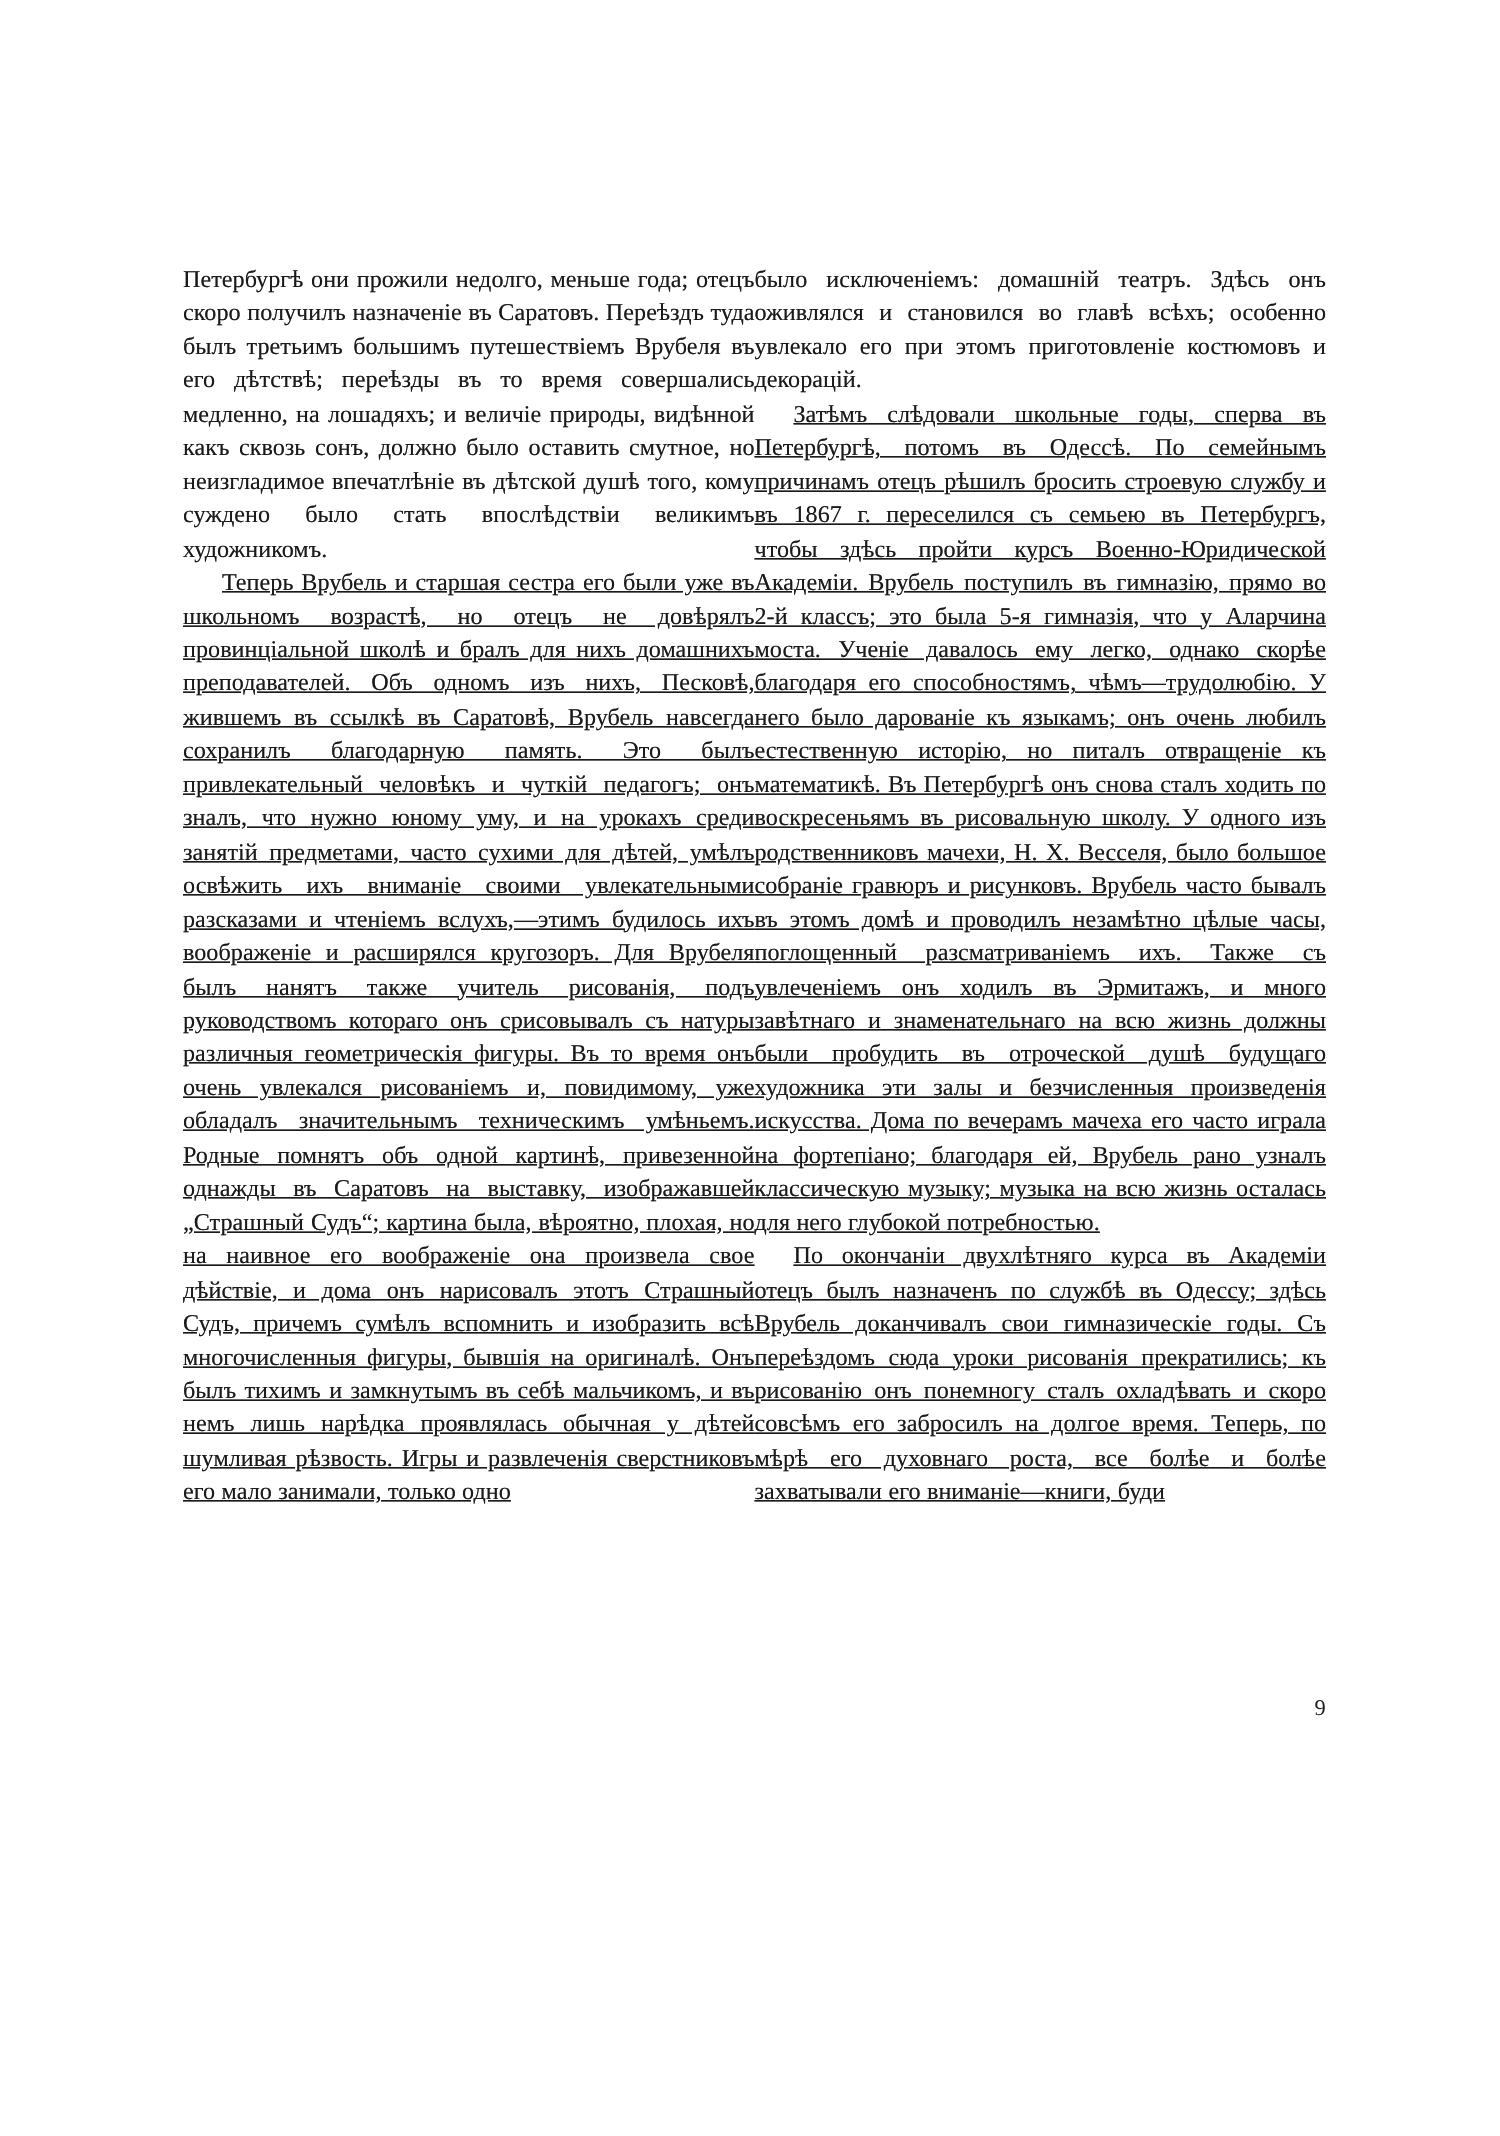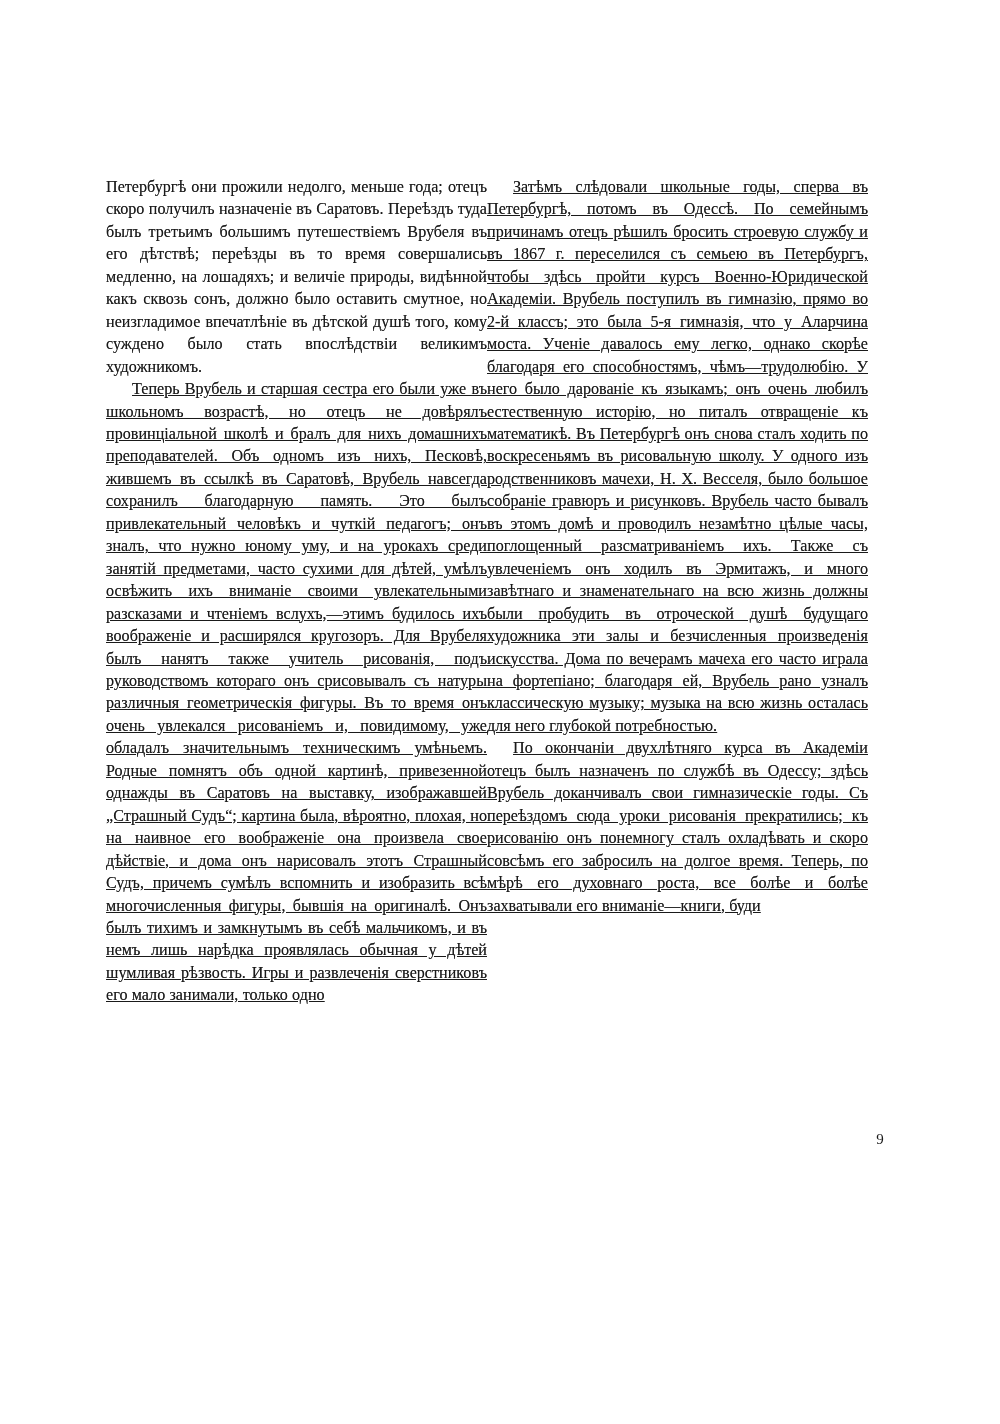--- a/index.html
+++ b/index.html
@@ -25,21 +25,21 @@
   }
 
   
   .textblock {
     position: absolute;
     left: 106px;
     top: 176px;
     width: 794px;
     height: 930px;
     display: flex;
-    justify-content: flex-start;
+    justify-content: center;
     align-items: flex-start;
   }
 
   .column {
     width: 381px;
     display: block;
   }
 
   .para {
     margin: 0;
@@ -92,20 +92,21 @@
 <div class="page">
 
   <div class="textblock">
 
     <div class="column">
       <p class="para cont closing">Петербургѣ они прожили недолго, меньше года; отецъ скоро получилъ назначеніе въ Саратовъ. Переѣздъ туда былъ третьимъ большимъ путешествіемъ Врубеля въ его дѣтствѣ; переѣзды въ то время совершались медленно, на лошадяхъ; и величіе природы, видѣнной какъ сквозь сонъ, должно было оставить смутное, но неизгладимое впечатлѣніе въ дѣтской душѣ того, кому суждено было стать впослѣдствіи великимъ художникомъ.</p>
       <p class="para indent">Теперь Врубель и старшая сестра его были уже въ школьномъ возрастѣ, но отецъ не довѣрялъ провинціальной школѣ и бралъ для нихъ домашнихъ преподавателей. Объ одномъ изъ нихъ, Песковѣ, жившемъ въ ссылкѣ въ Саратовѣ, Врубель навсегда сохранилъ благодарную память. Это былъ привлекательный человѣкъ и чуткій педагогъ; онъ зналъ, что нужно юному уму, и на урокахъ среди занятій предметами, часто сухими для дѣтей, умѣлъ освѣжить ихъ вниманіе своими увлекательными разсказами и чтеніемъ вслухъ,—этимъ будилось ихъ воображеніе и расширялся кругозоръ. Для Врубеля былъ нанятъ также учитель рисованія, подъ руководствомъ котораго онъ срисовывалъ съ натуры различныя геометрическія фигуры. Въ то время онъ очень увлекался рисованіемъ и, повидимому, уже обладалъ значительнымъ техническимъ умѣньемъ. Родные помнятъ объ одной картинѣ, привезенной однажды въ Саратовъ на выставку, изображавшей „Страшный Судъ“; картина была, вѣроятно, плохая, но на наивное его воображеніе она произвела свое дѣйствіе, и дома онъ нарисовалъ этотъ Страшный Судъ, причемъ сумѣлъ вспомнить и изобразить всѣ многочисленныя фигуры, бывшія на оригиналѣ. Онъ былъ тихимъ и замкнутымъ въ себѣ мальчикомъ, и въ немъ лишь нарѣдка проявлялась обычная у дѣтей шумливая рѣзвость. Игры и развлеченія сверстниковъ его мало занимали, только одно</p>
     </div>
 
     <div class="column">
+      <p class="para cont closing">было исключеніемъ: домашній театръ. Здѣсь онъ оживлялся и становился во главѣ всѣхъ; особенно увлекало его при этомъ приготовленіе костюмовъ и декорацій.</p>
       <p class="para indent">Затѣмъ слѣдовали школьные годы, сперва въ Петербургѣ, потомъ въ Одессѣ. По семейнымъ причинамъ отецъ рѣшилъ бросить строевую службу и въ 1867 г. переселился съ семьею въ Петербургъ, чтобы здѣсь пройти курсъ Военно-Юридической Академіи. Врубель поступилъ въ гимназію, прямо во 2-й классъ; это была 5-я гимназія, что у Аларчина моста. Ученіе давалось ему легко, однако скорѣе благодаря его способностямъ, чѣмъ—трудолюбію. У него было дарованіе къ языкамъ; онъ очень любилъ естественную исторію, но питалъ отвращеніе къ математикѣ. Въ Петербургѣ онъ снова сталъ ходить по воскресеньямъ въ рисовальную школу. У одного изъ родственниковъ мачехи, Н. Х. Весселя, было большое собраніе гравюръ и рисунковъ. Врубель часто бывалъ въ этомъ домѣ и проводилъ незамѣтно цѣлые часы, поглощенный разсматриваніемъ ихъ. Также съ увлеченіемъ онъ ходилъ въ Эрмитажъ, и много завѣтнаго и знаменательнаго на всю жизнь должны были пробудить въ отроческой душѣ будущаго художника эти залы и безчисленныя произведенія искусства. Дома по вечерамъ мачеха его часто играла на фортепіано; благодаря ей, Врубель рано узналъ классическую музыку; музыка на всю жизнь осталась для него глубокой потребностью.</p>
       <p class="para indent">По окончаніи двухлѣтняго курса въ Академіи отецъ былъ назначенъ по службѣ въ Одессу; здѣсь Врубель доканчивалъ свои гимназическіе годы. Съ переѣздомъ сюда уроки рисованія прекратились; къ рисованію онъ понемногу сталъ охладѣвать и скоро совсѣмъ его забросилъ на долгое время. Теперь, по мѣрѣ его духовнаго роста, все болѣе и болѣе захватывали его вниманіе—книги, буди</p>
     </div>
 
   </div>
 
   <div class="folio">9</div>
 
 </div>
 

